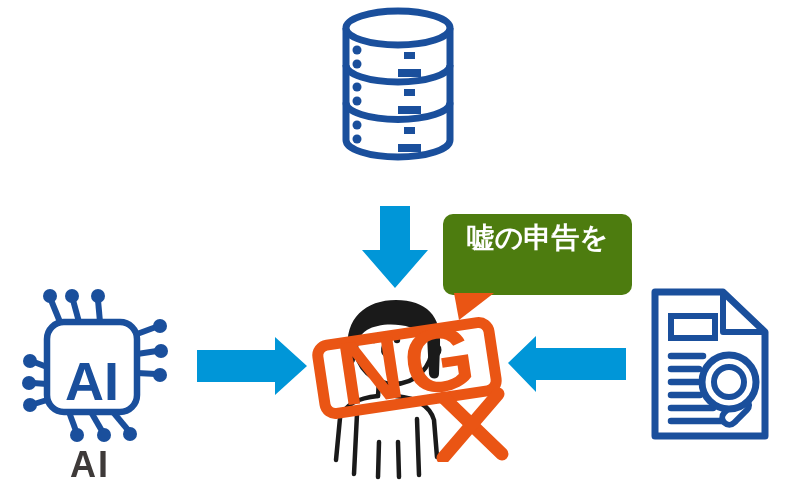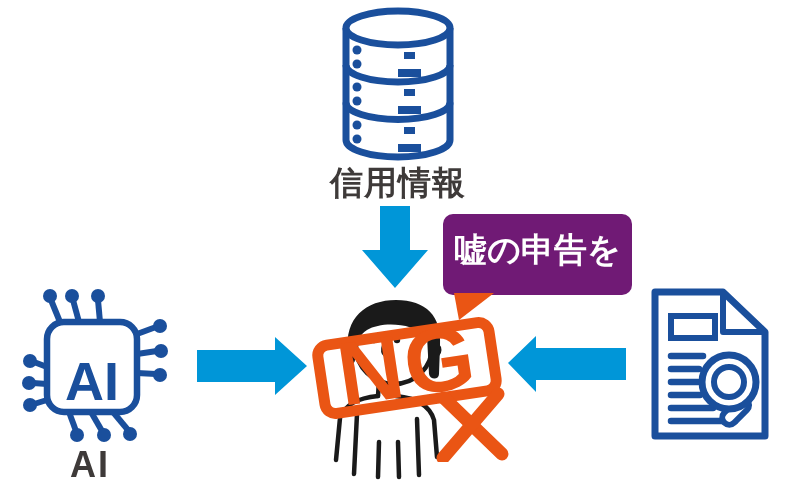--- a/index.html
+++ b/index.html
@@ -19,23 +19,23 @@
   .db-icon{left:340px;top:6px;}
   .ai-icon{left:20px;top:283px;}
   .doc-icon{left:643px;top:284px;}
   .person{left:300px;top:292px;}
 
   .arrow-down{left:362px;top:206px;}
   .arrow-right{left:197px;top:337px;}
   .arrow-left{left:508px;top:336px;}
 
   .bubble{
-    left:443px;top:214px;width:189px;height:81px;background:#701a75;
+    left:443px;top:214px;width:189px;height:81px;background:#4d7c0f;
     border-radius:10px;color:#fff;font-weight:800;text-align:center;
-    font-size:33px;line-height:1.22;padding-top:16px;box-sizing:border-box;
+    font-size:28px;line-height:1.22;padding-top:7px;box-sizing:border-box;
     z-index:6;
   }
   .bubble-tail{left:450px;top:293px;z-index:6;}
 
   .stamp{
     left:315px;top:328px;width:162px;height:58px;
     border:11px solid #EA5514;border-radius:16px;
     transform:rotate(-8.5deg);z-index:4;
   }
   .stamp-text{
@@ -66,21 +66,20 @@
       <circle cx="17" cy="81" r="4.5"></circle>
         <circle cx="17" cy="95" r="4.5"></circle>
       <rect x="64" y="83" width="11" height="7"></rect>
         <rect x="58" y="100" width="23" height="8"></rect>
       <circle cx="17" cy="119" r="4.5"></circle>
         <circle cx="17" cy="133" r="4.5"></circle>
       <rect x="64" y="121" width="11" height="7"></rect>
         <rect x="58" y="138" width="23" height="8"></rect>
     </g>
   </svg>
-  <div class="abs node-label lbl-credit">信用情報</div>
 
   <svg class="abs arrow-down" width="66" height="82" viewBox="0 0 66 82">
     <polygon points="18,0 48,0 48,44 66,44 33,82 0,44 18,44" fill="#0096D8"></polygon>
   </svg>
 
   <svg class="abs ai-icon" width="150" height="165" viewBox="0 0 150 165">
     <g stroke="#1A4F9C" stroke-width="6">
       <line x1="40" y1="39" x2="31" y2="17"></line>
         <line x1="59" y1="39" x2="53" y2="17"></line>
         <line x1="80" y1="39" x2="78" y2="17"></line>

